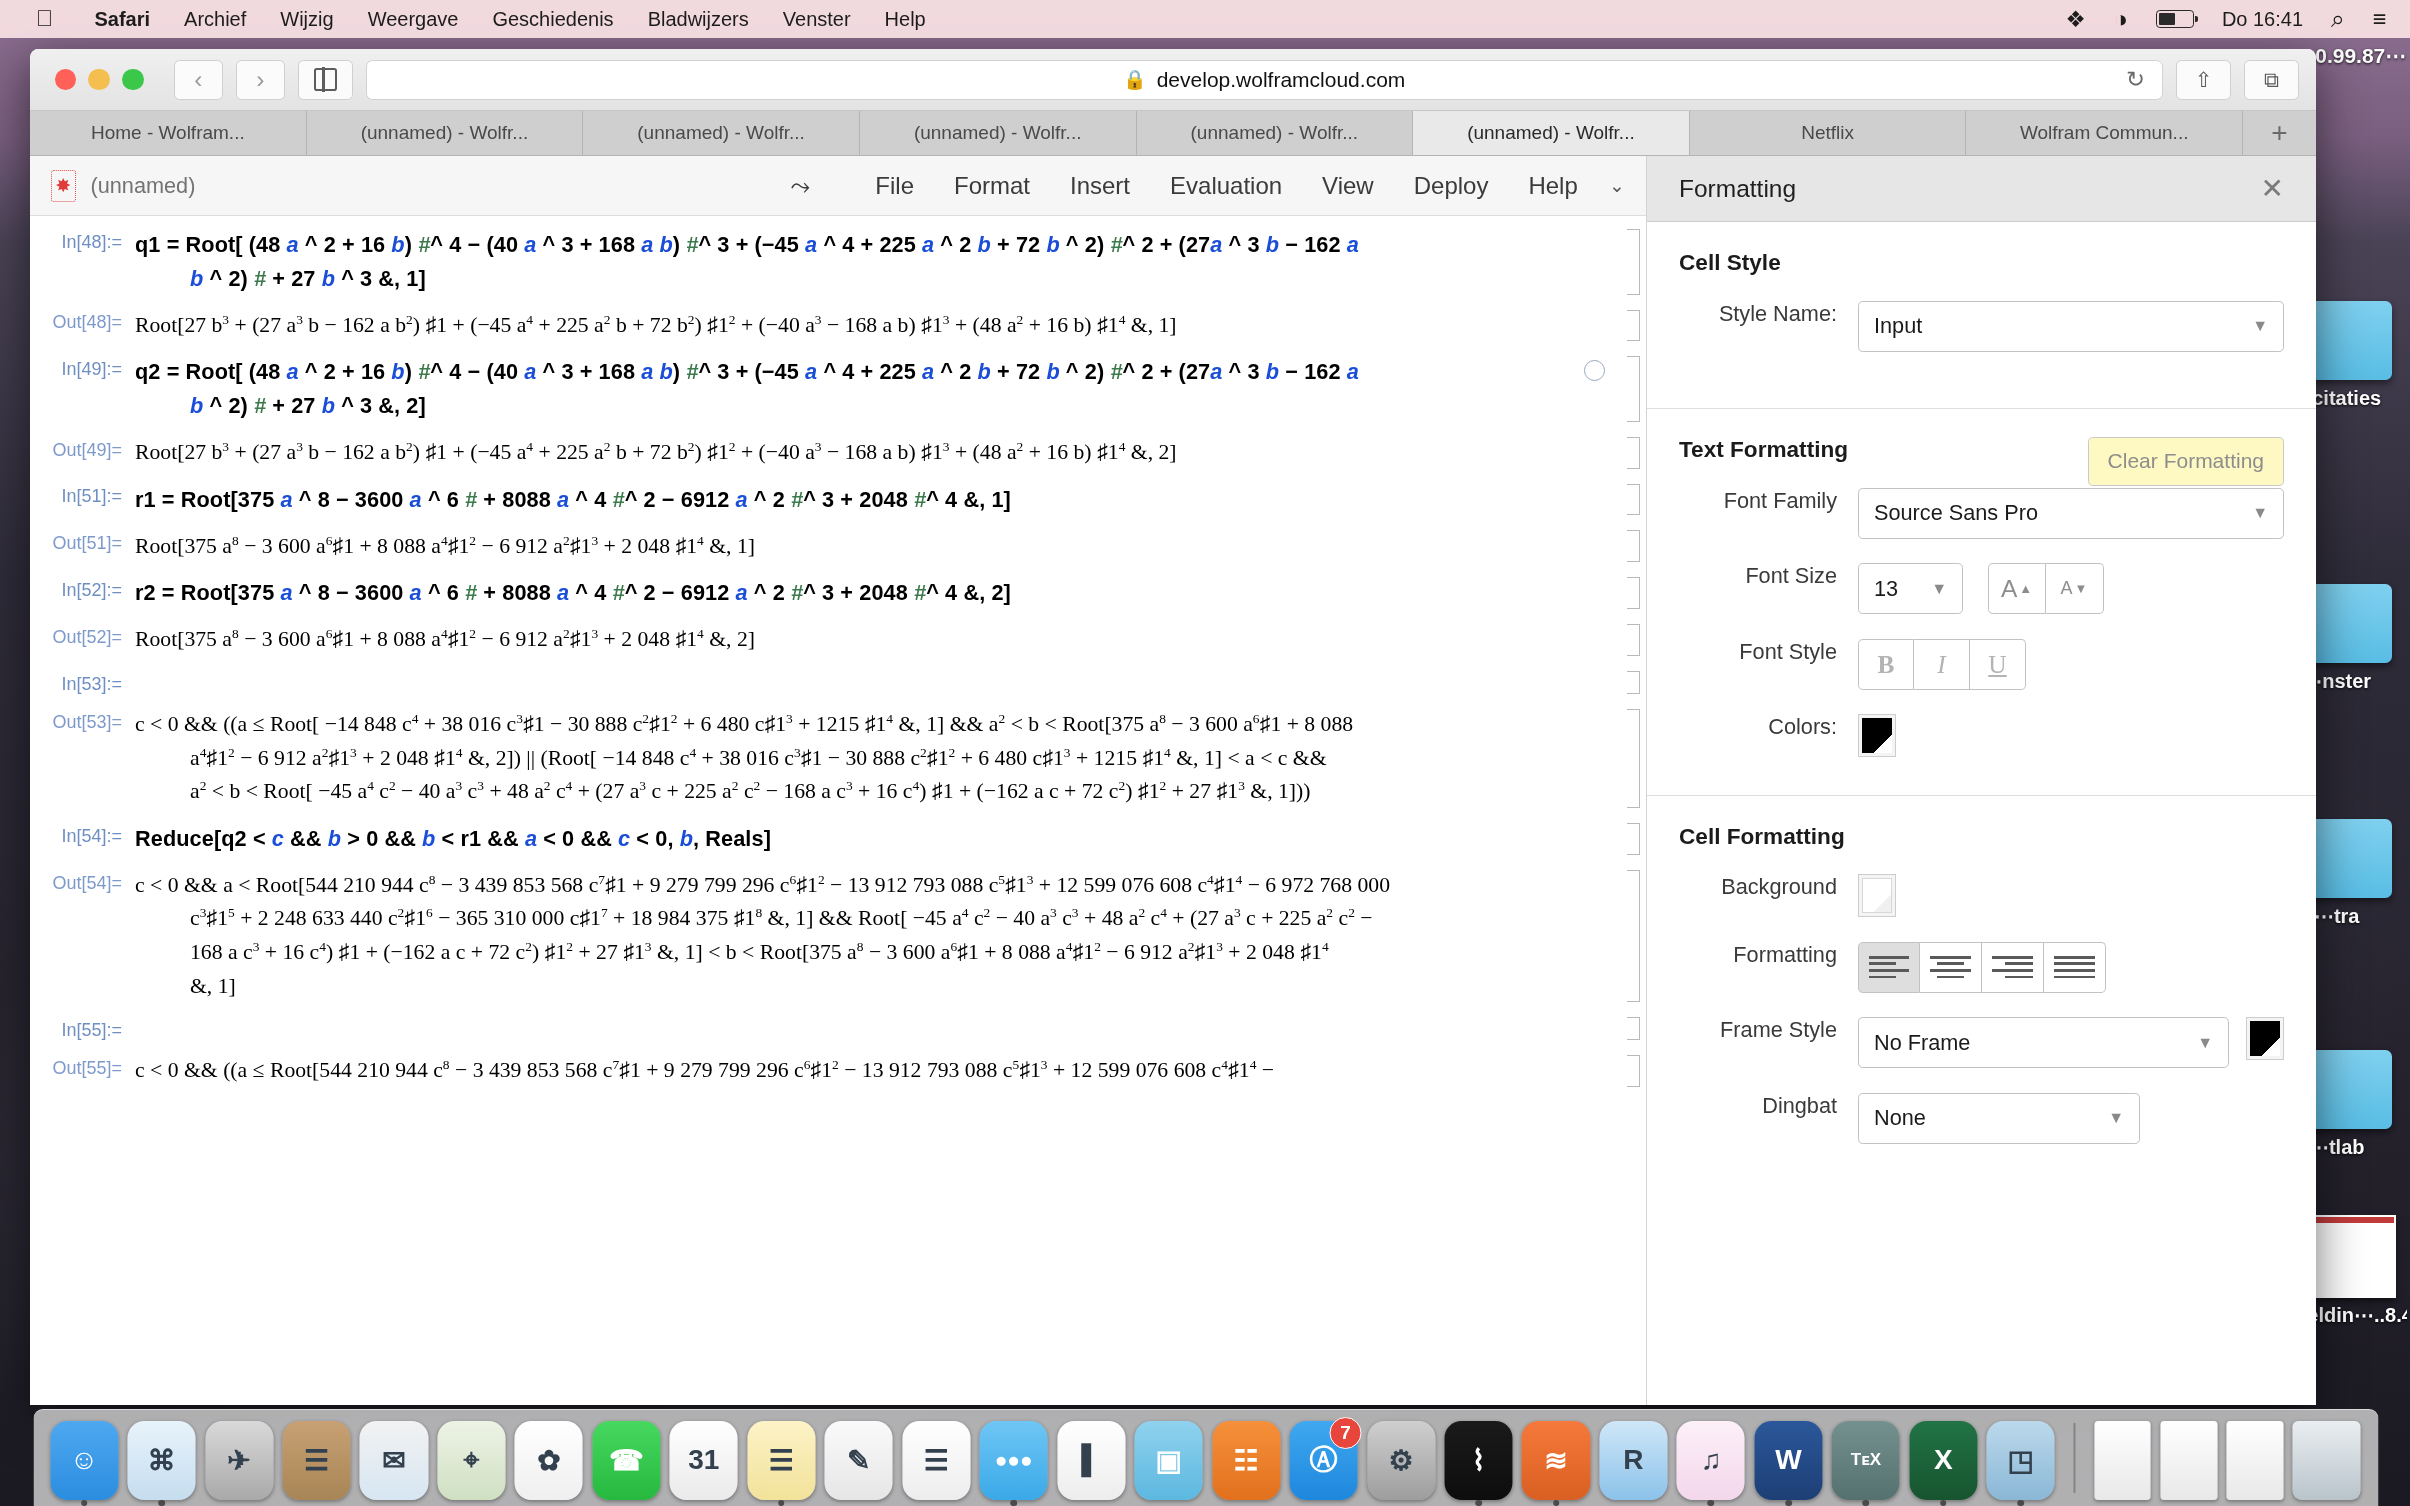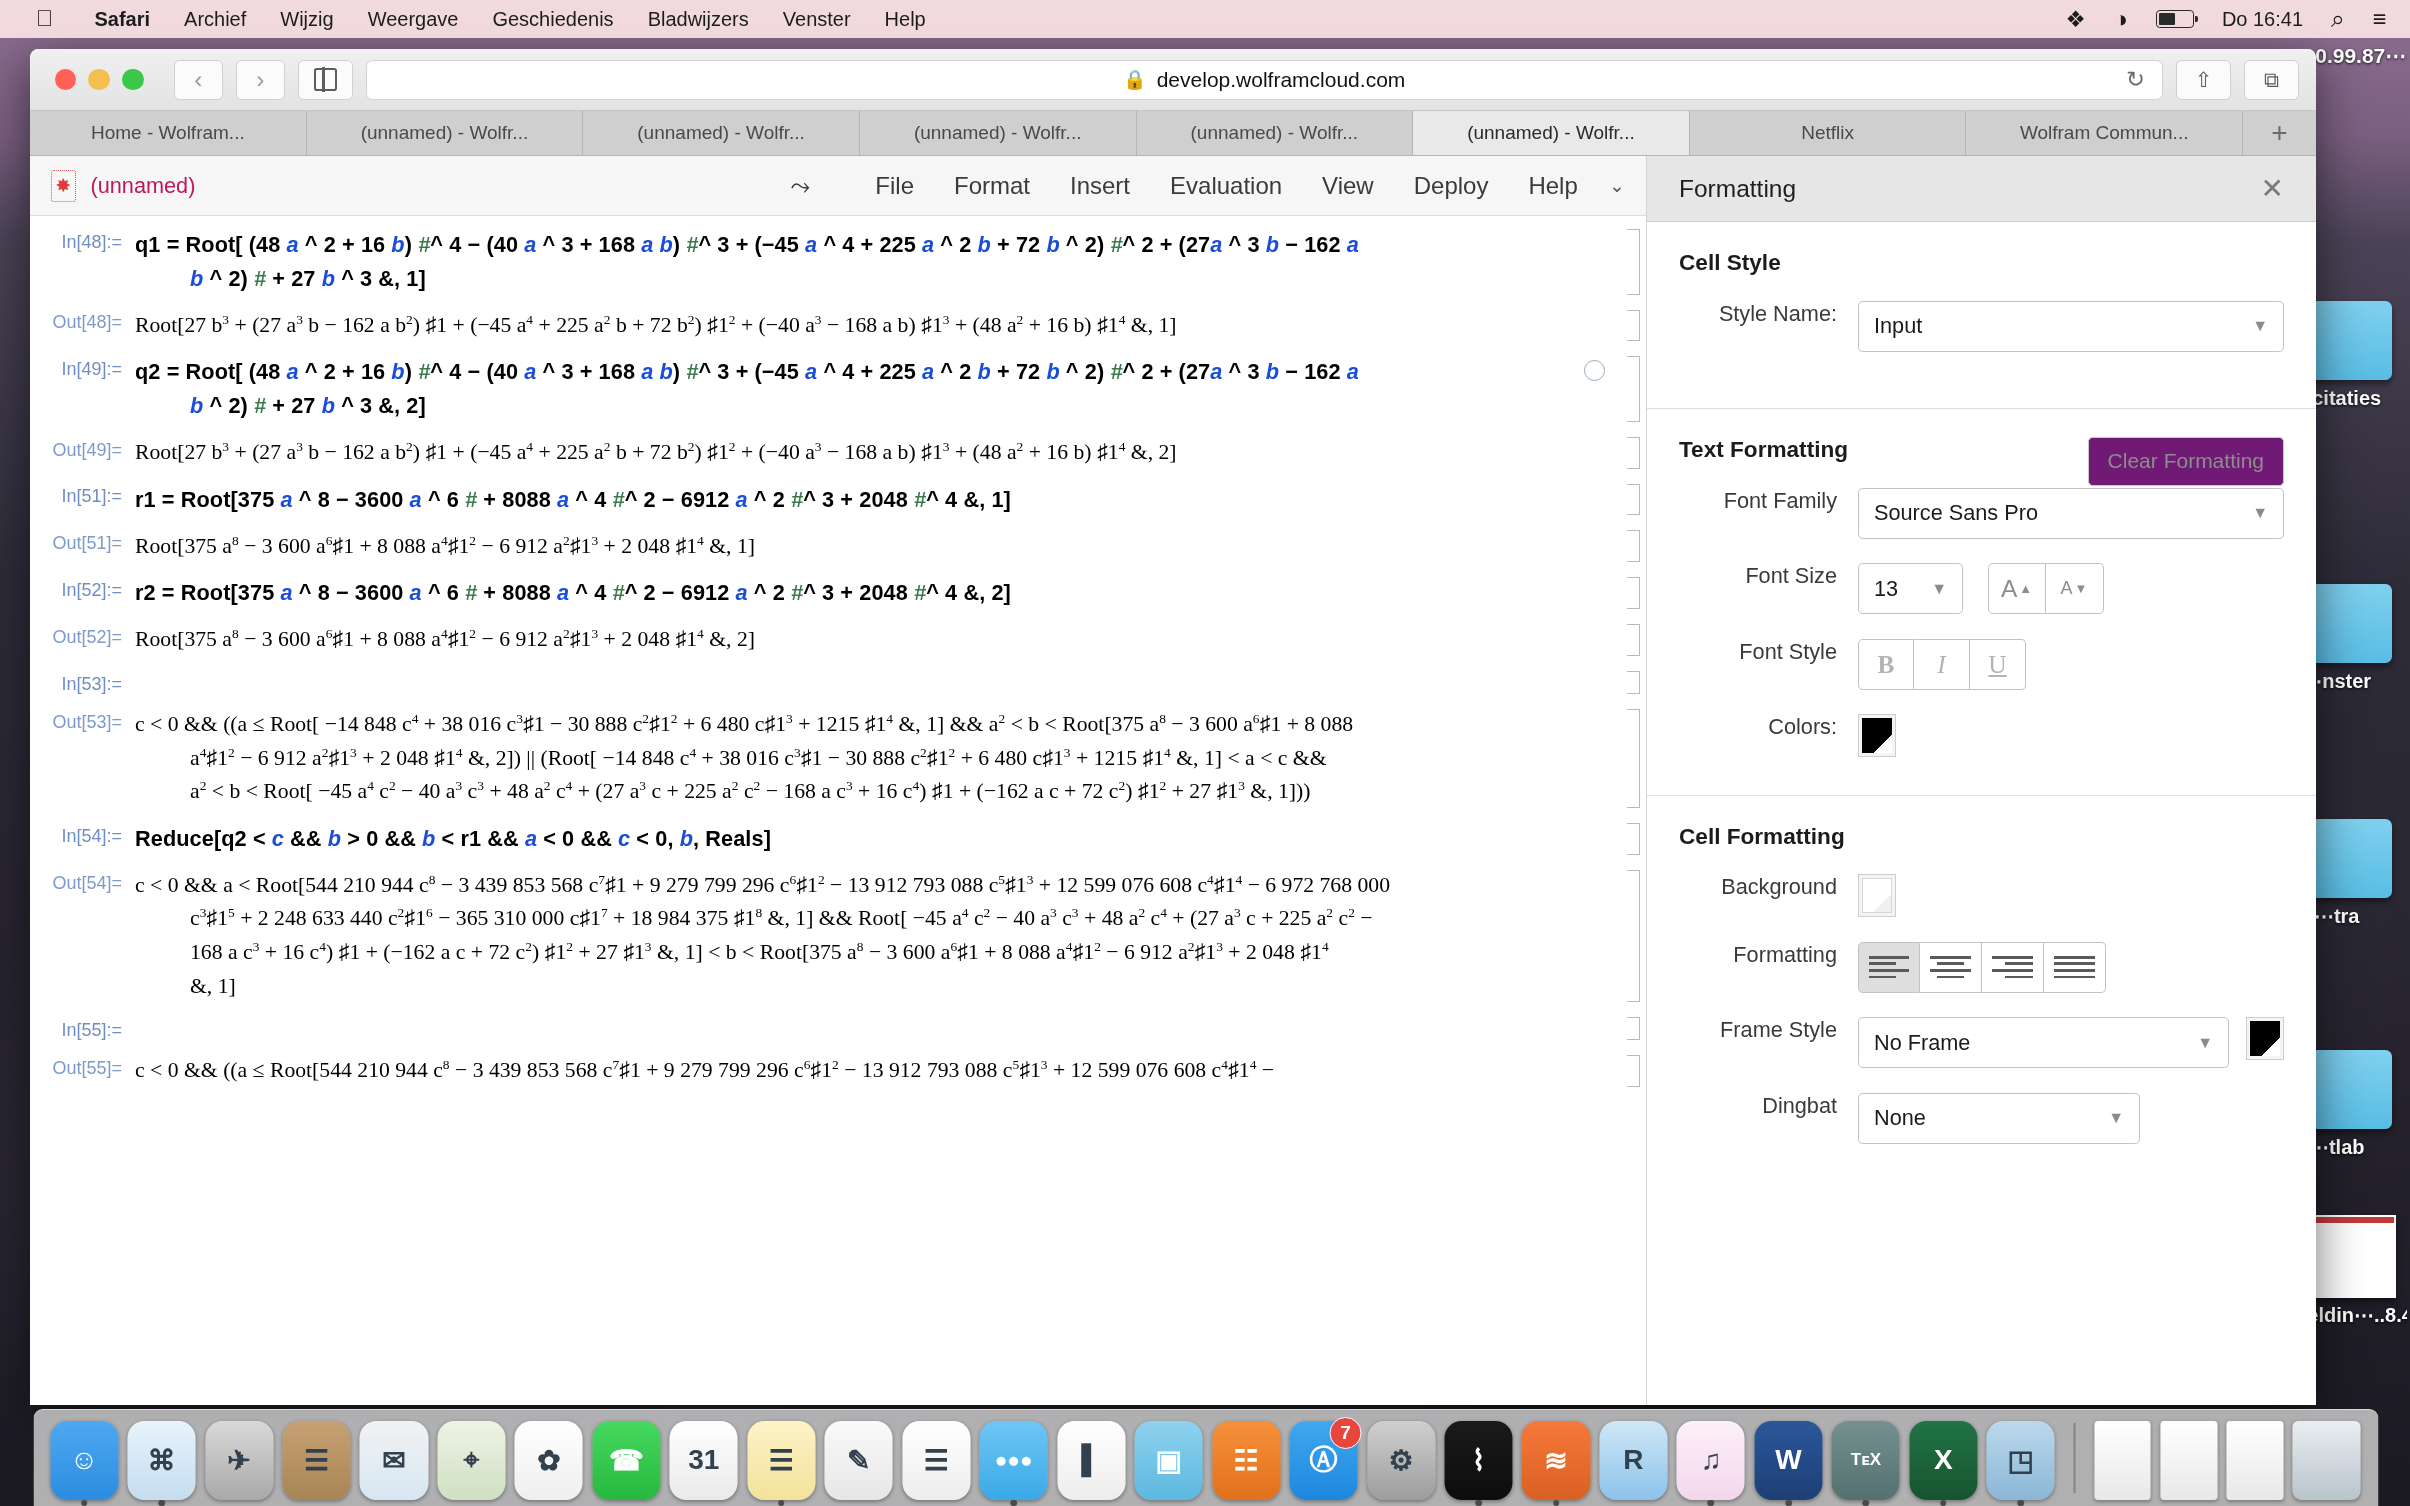--- a/index.html
+++ b/index.html
@@ -94,21 +94,21 @@
   
   #nb { flex:1; display:flex; flex-direction:column; min-width:0; background:#fff; }
   #nbbar {
     height:60px; background:#f6f6f6; border-bottom:0.9px solid #dcdcdc;
     display:flex; align-items:center; padding:0 21px; flex:none; gap:0;
   }
   .nbicon{
     width:24.5px;height:32px;border:1.9px dotted #e05050;border-radius:2.8px;
     display:flex;align-items:center;justify-content:center;color:#e03c3c;font-size:19px;
   }
-  .nbtitle{margin-left:15px;font-size:21.7px;color:#be185d;}
+  .nbtitle{margin-left:15px;font-size:21.7px;color:#737373;}
   .nbmenu{display:flex;align-items:center;gap:0;margin-left:auto;}
   .nbmenu .mi{padding:0 20px;font-size:24px;color:#3b3b3b;}
   .deployicon{
     width:28px;height:30px;margin-right:41px;position:relative;color:#3b3b3b;font-size:24.5px;
     display:flex;align-items:center;justify-content:center;
   }
   .chev{font-size:19px;color:#555;padding-left:11.3px;}
 
   
   #nbbody { flex:1; overflow:hidden; position:relative; background:#fff; padding:5.6px 0 0 0;}
@@ -165,21 +165,21 @@
   .sel.sm { flex:0 0 105px; }
   .btnpair{ display:flex; margin-left:24.5px; }
   .sqbtn{
     width:58px;height:51px;border:0.9px solid #c2c2c2;background:#fff;
     display:flex;align-items:center;justify-content:center;color:#8d8d8d;font-size:24.5px;
   }
   .sqbtn:first-child{border-radius:4.7px 0 0 4.7px;}
   .sqbtn:last-child{border-radius:0 4.7px 4.7px 0;border-left:none;}
   .sqbtn small{font-size:13px;margin-left:1.9px;}
   .clearbtn{
-    margin-left:auto; border:0.9px solid #c9c9c9;border-radius:4.7px;background:#701a75;
+    margin-left:auto; border:0.9px solid #c9c9c9;border-radius:4.7px;background:#fef9c3;
     padding:11.3px 19px;font-size:21px;color:#8d8d8d;
   }
   .styleb{ width:56px;height:51px;border:0.9px solid #c2c2c2;background:#fff;
     display:flex;align-items:center;justify-content:center;font-size:25.4px;color:#b3b3b3;
     font-family:"Liberation Serif",serif;}
   .styleb:first-child{border-radius:4.7px 0 0 4.7px;}
   .styleb:last-child{border-radius:0 4.7px 4.7px 0;}
   .styleb:not(:first-child){border-left:none;}
   .swatch{
     width:38px;height:43px;border:1.9px solid #cdcdcd;padding:2.8px;background:#f4f4f4;

